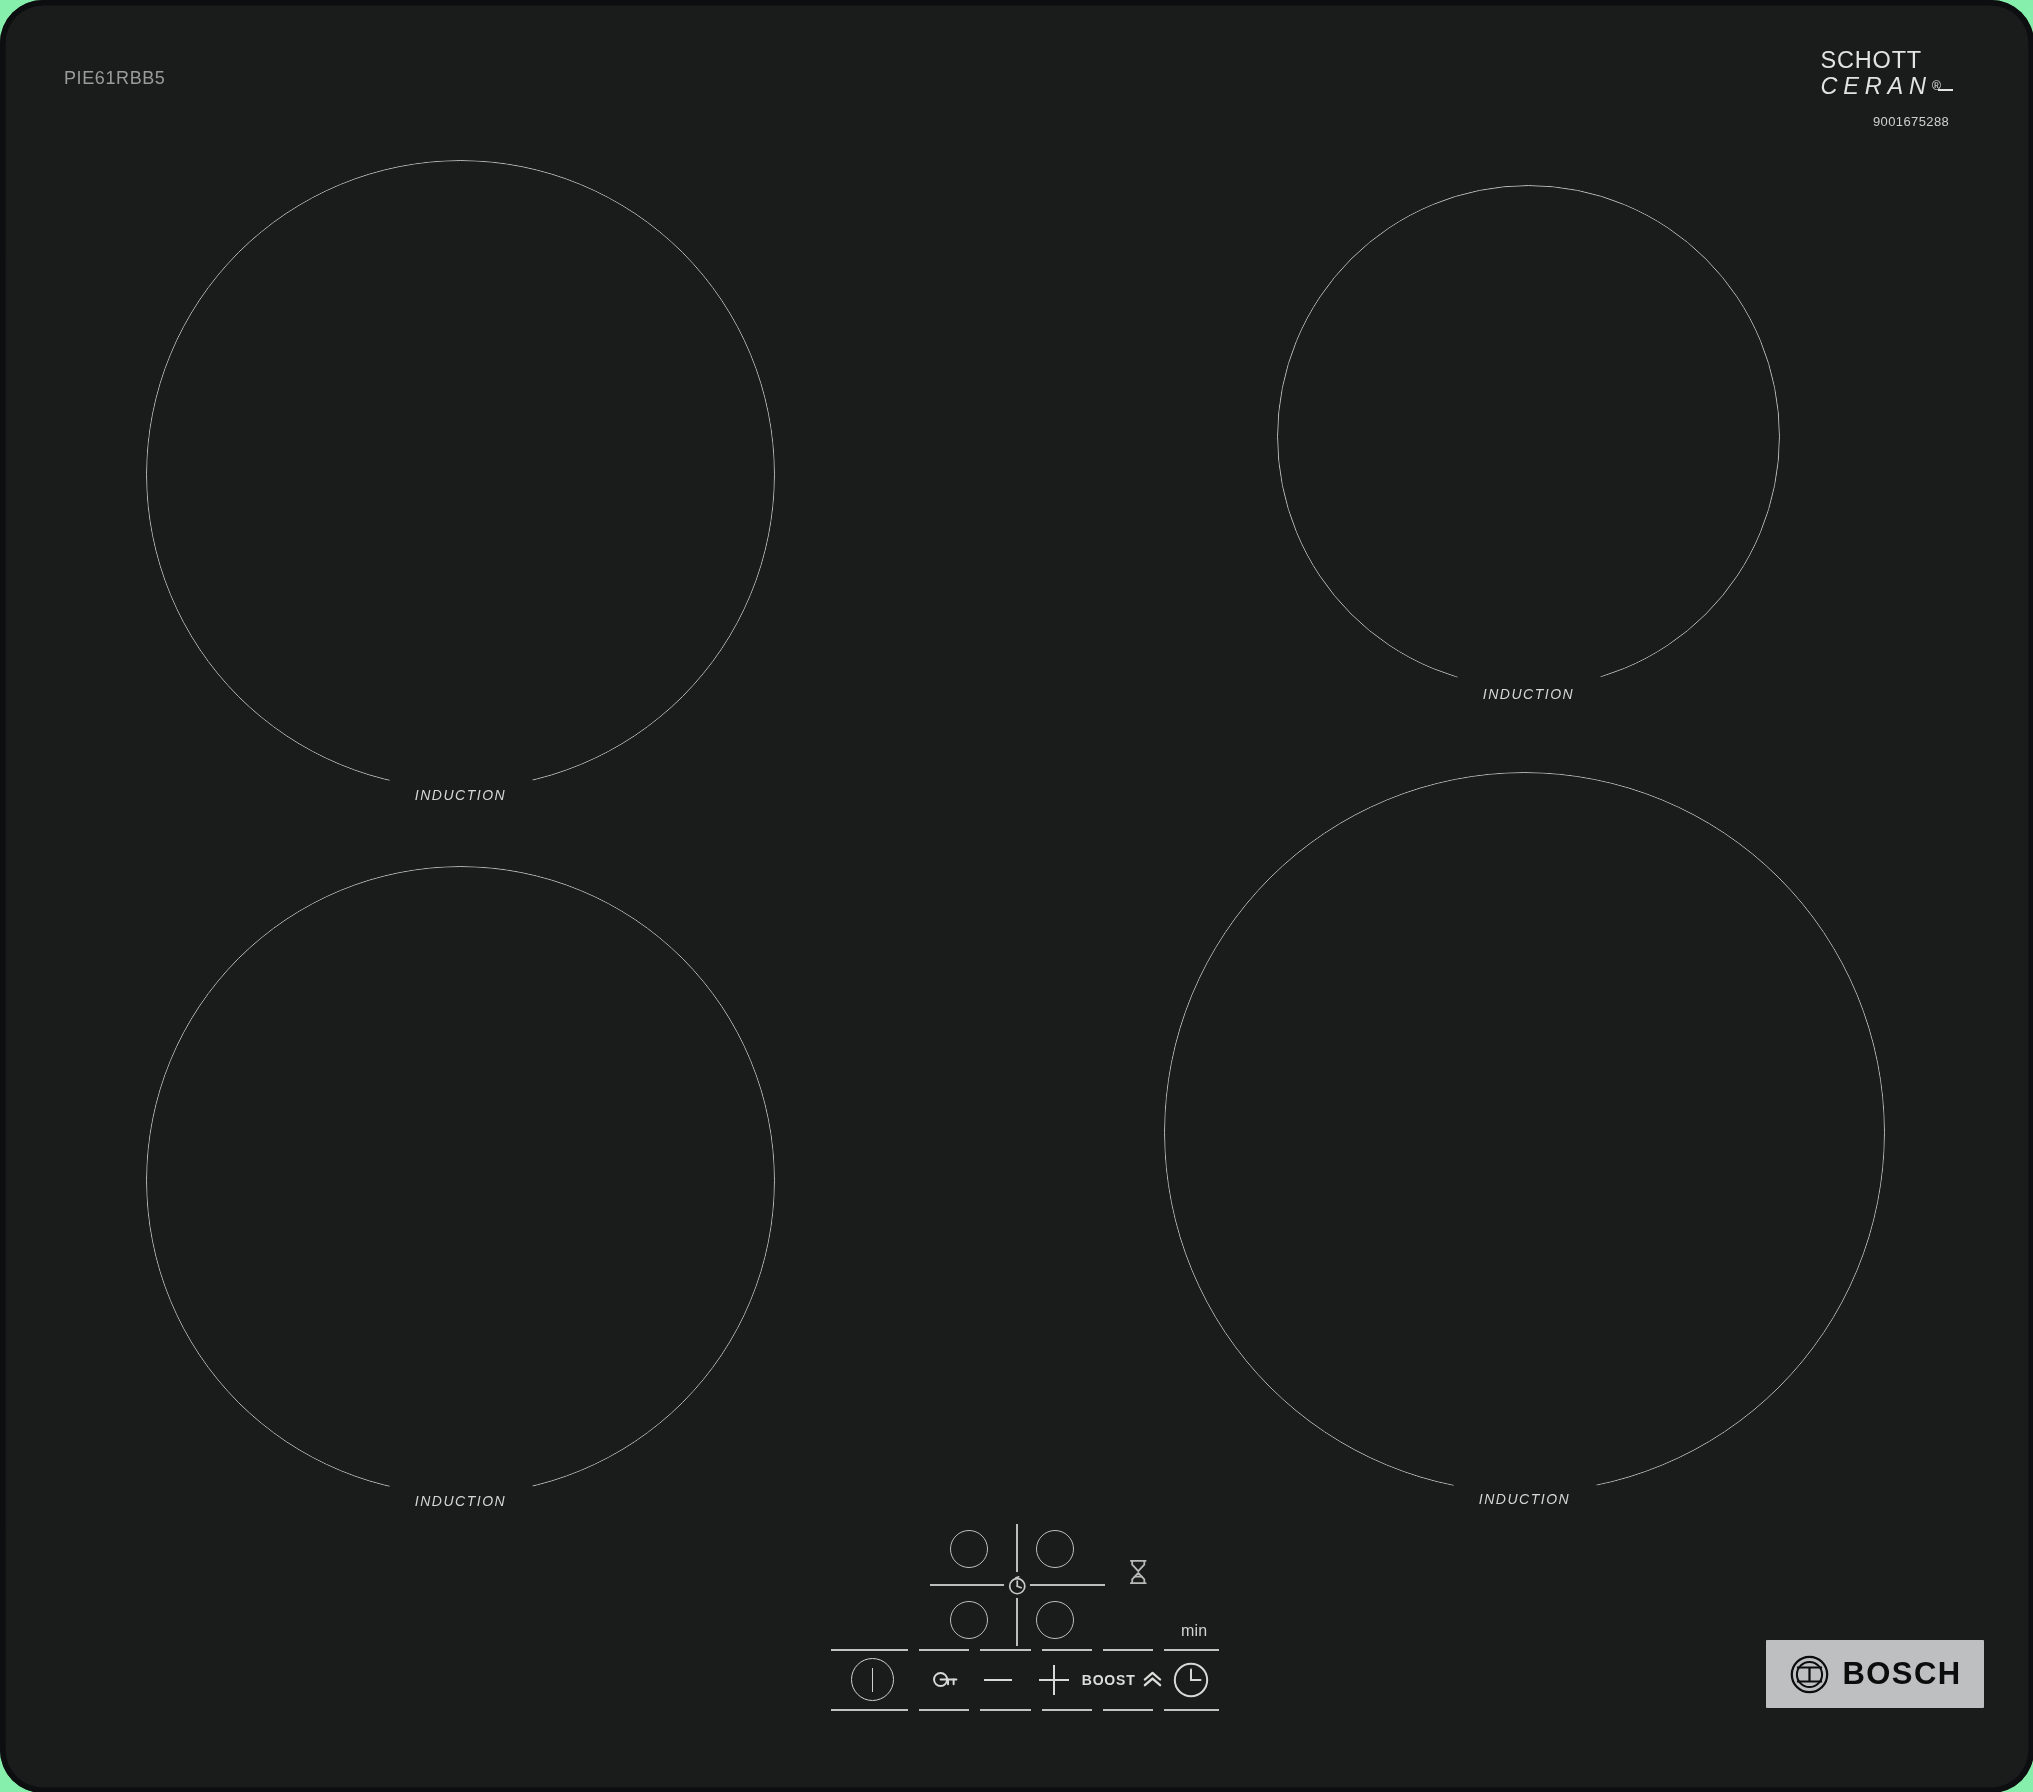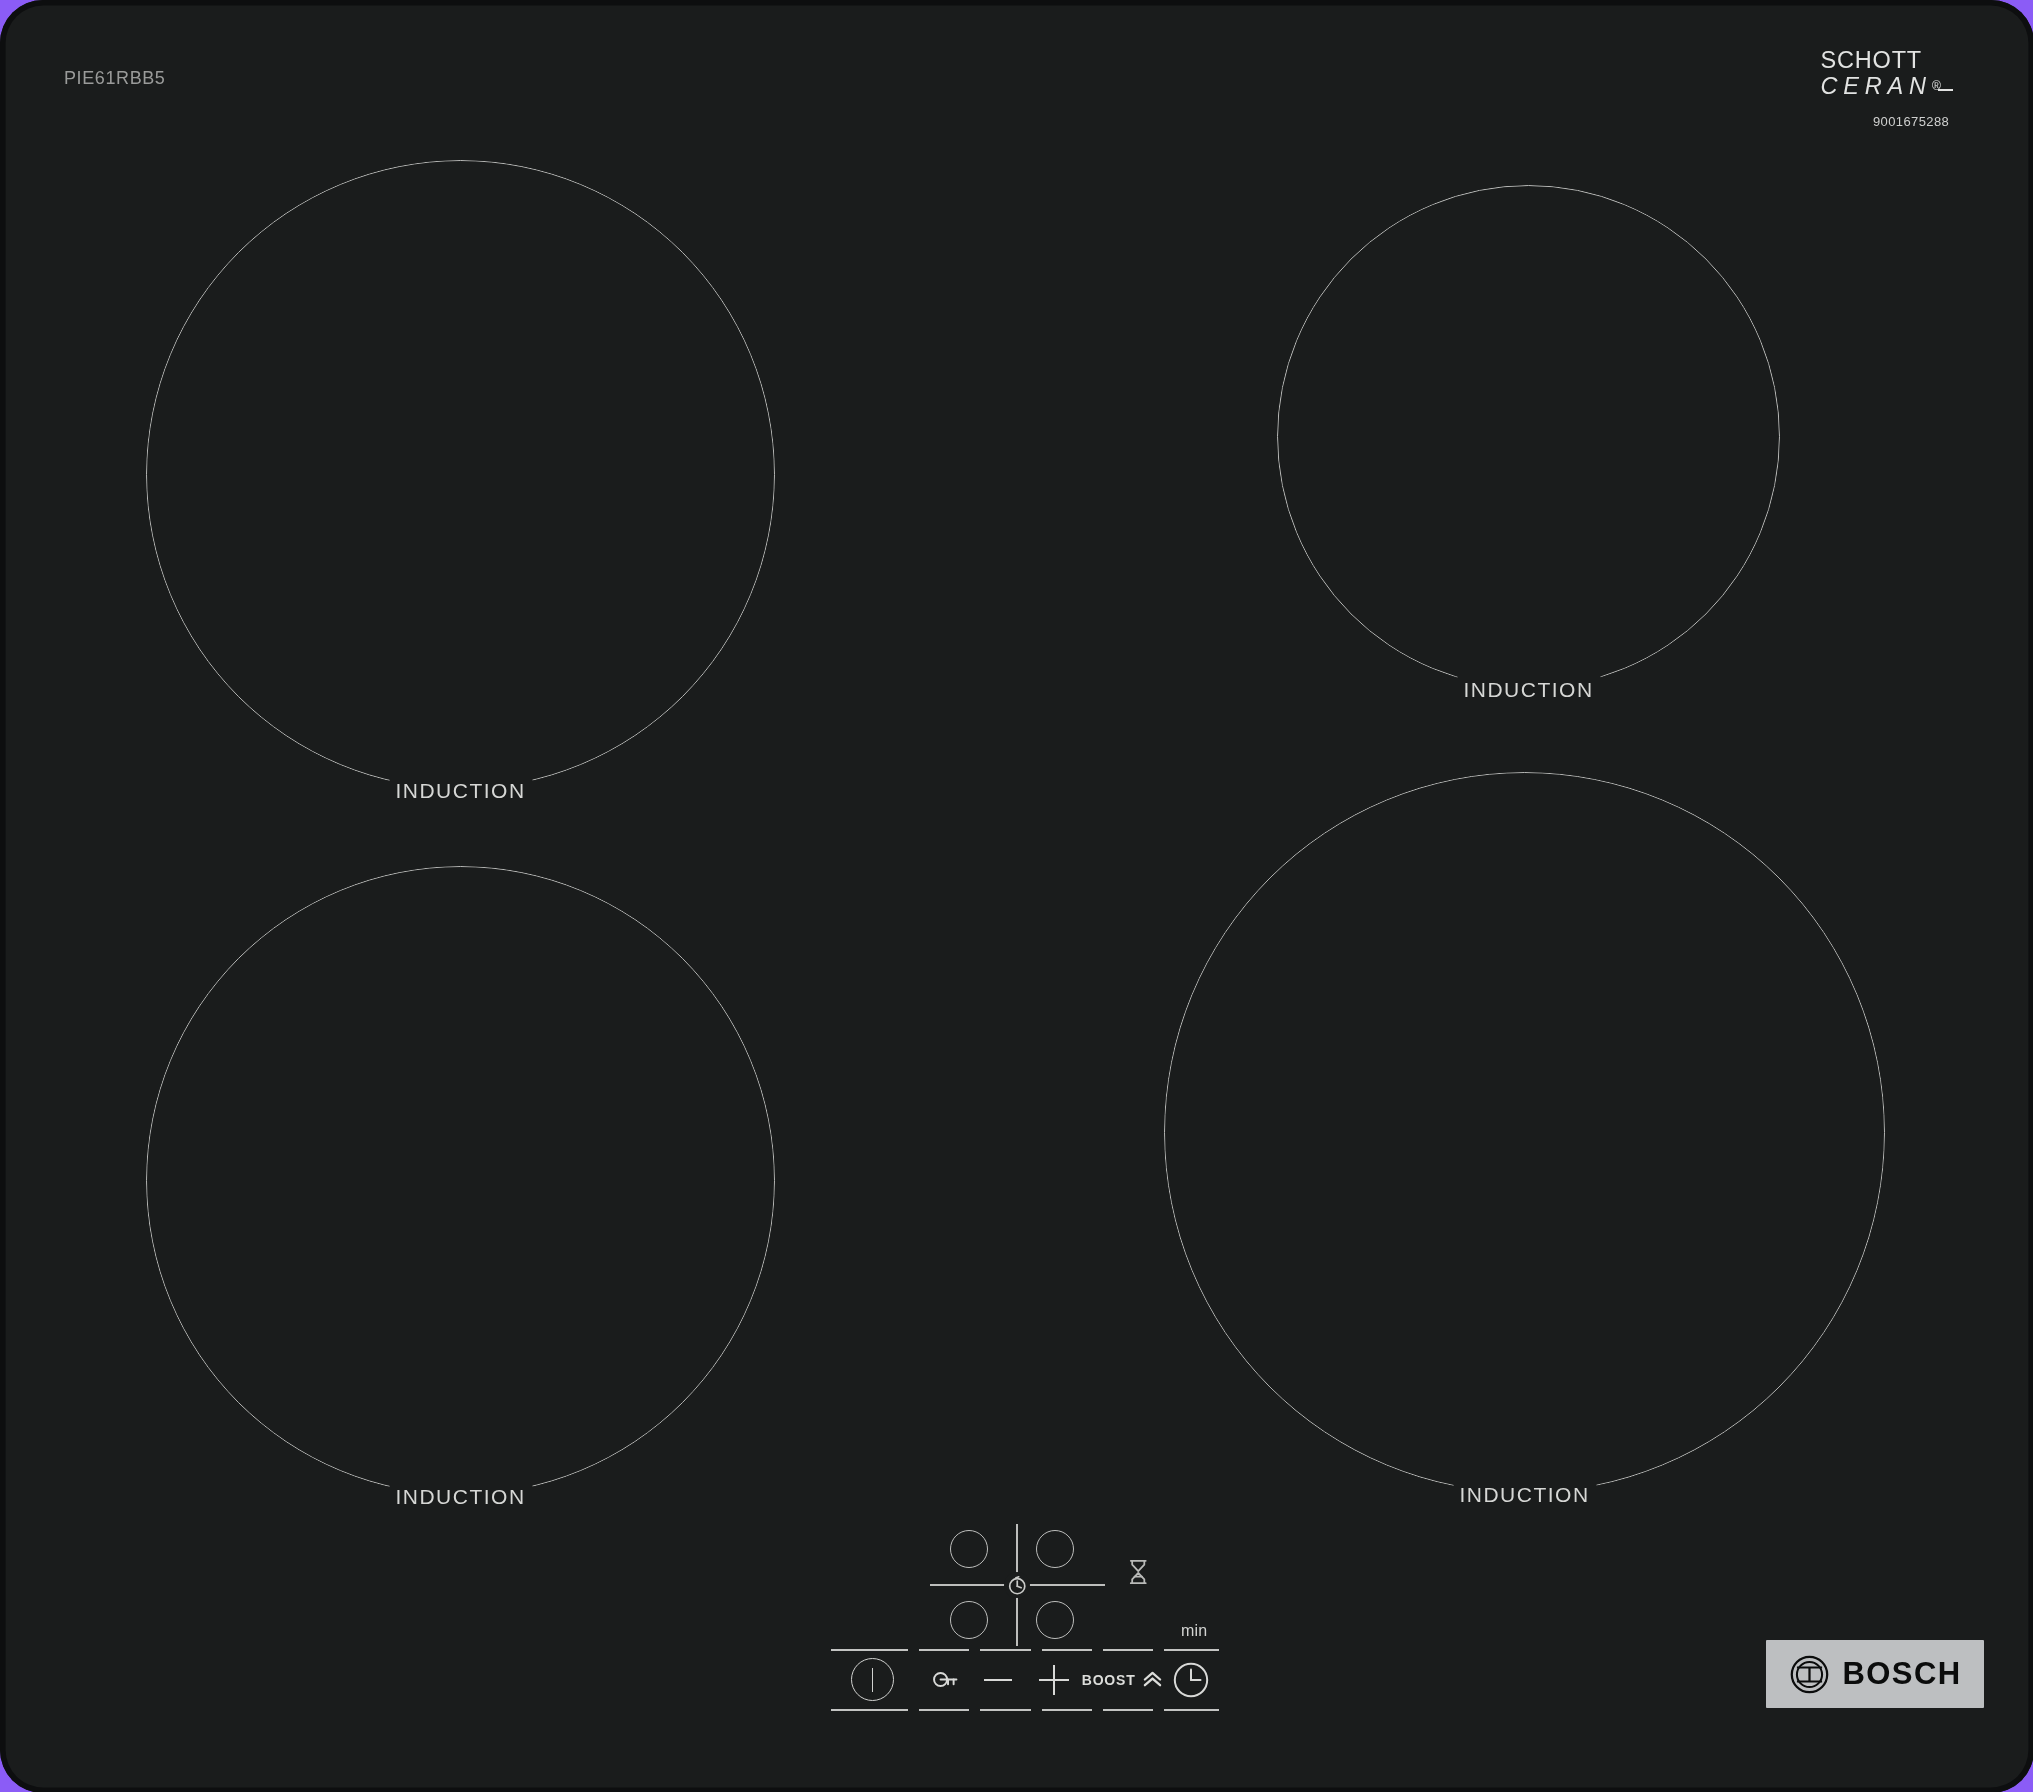--- a/index.html
+++ b/index.html
@@ -8,21 +8,21 @@
     background: #ffffff;
   }
   body {
     font-family: "Liberation Sans", sans-serif;
   }
 
   .cooktop {
     position: relative;
     width: 2034px;
     height: 1793px;
-    background: #8b5cf6;
+    background: #86efac;
     overflow: hidden;
     box-sizing: border-box;
   }
 
   
   .glass {
     position: absolute;
     left: 0; top: 0;
     width: 2034px;
     height: 1793px;
@@ -117,21 +117,22 @@
     left: 50%;
     transform: translateX(-50%);
     height: 28px;
     background: #1a1c1c;
   }
   .zone-label {
     position: absolute;
     bottom: -14px;
     left: 50%;
     transform: translateX(-50%);
-    font-size: 21px;
+    font-size: 14px;
+    font-style: italic;
     letter-spacing: 1.5px;
     color: #d6d7d5;
     white-space: nowrap;
     user-select: none;
   }
 
   
   .quad {
     position: absolute;
     left: 942px;

